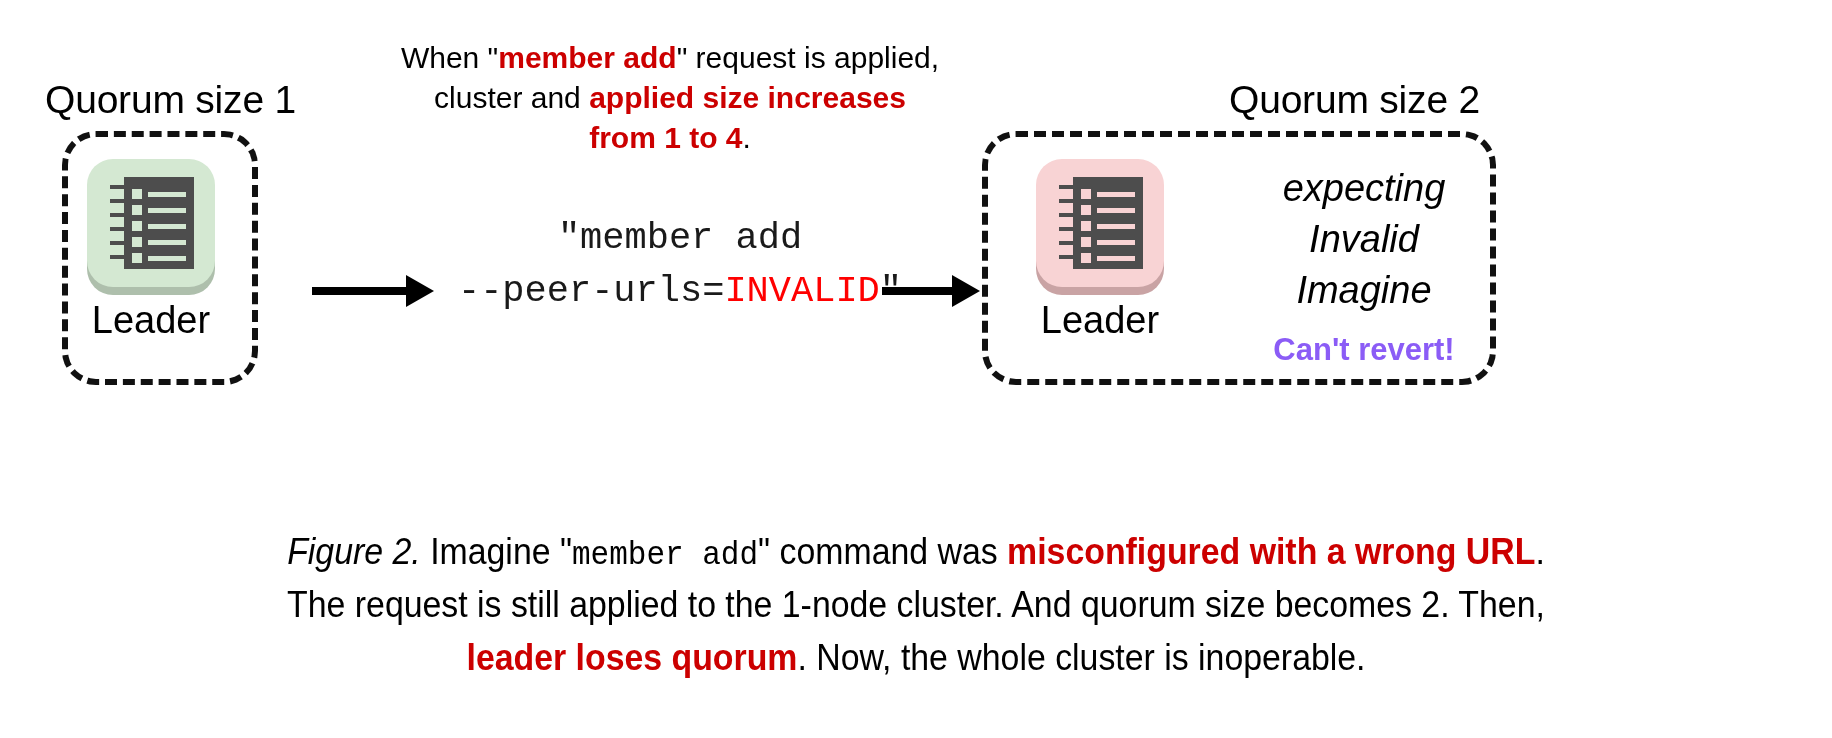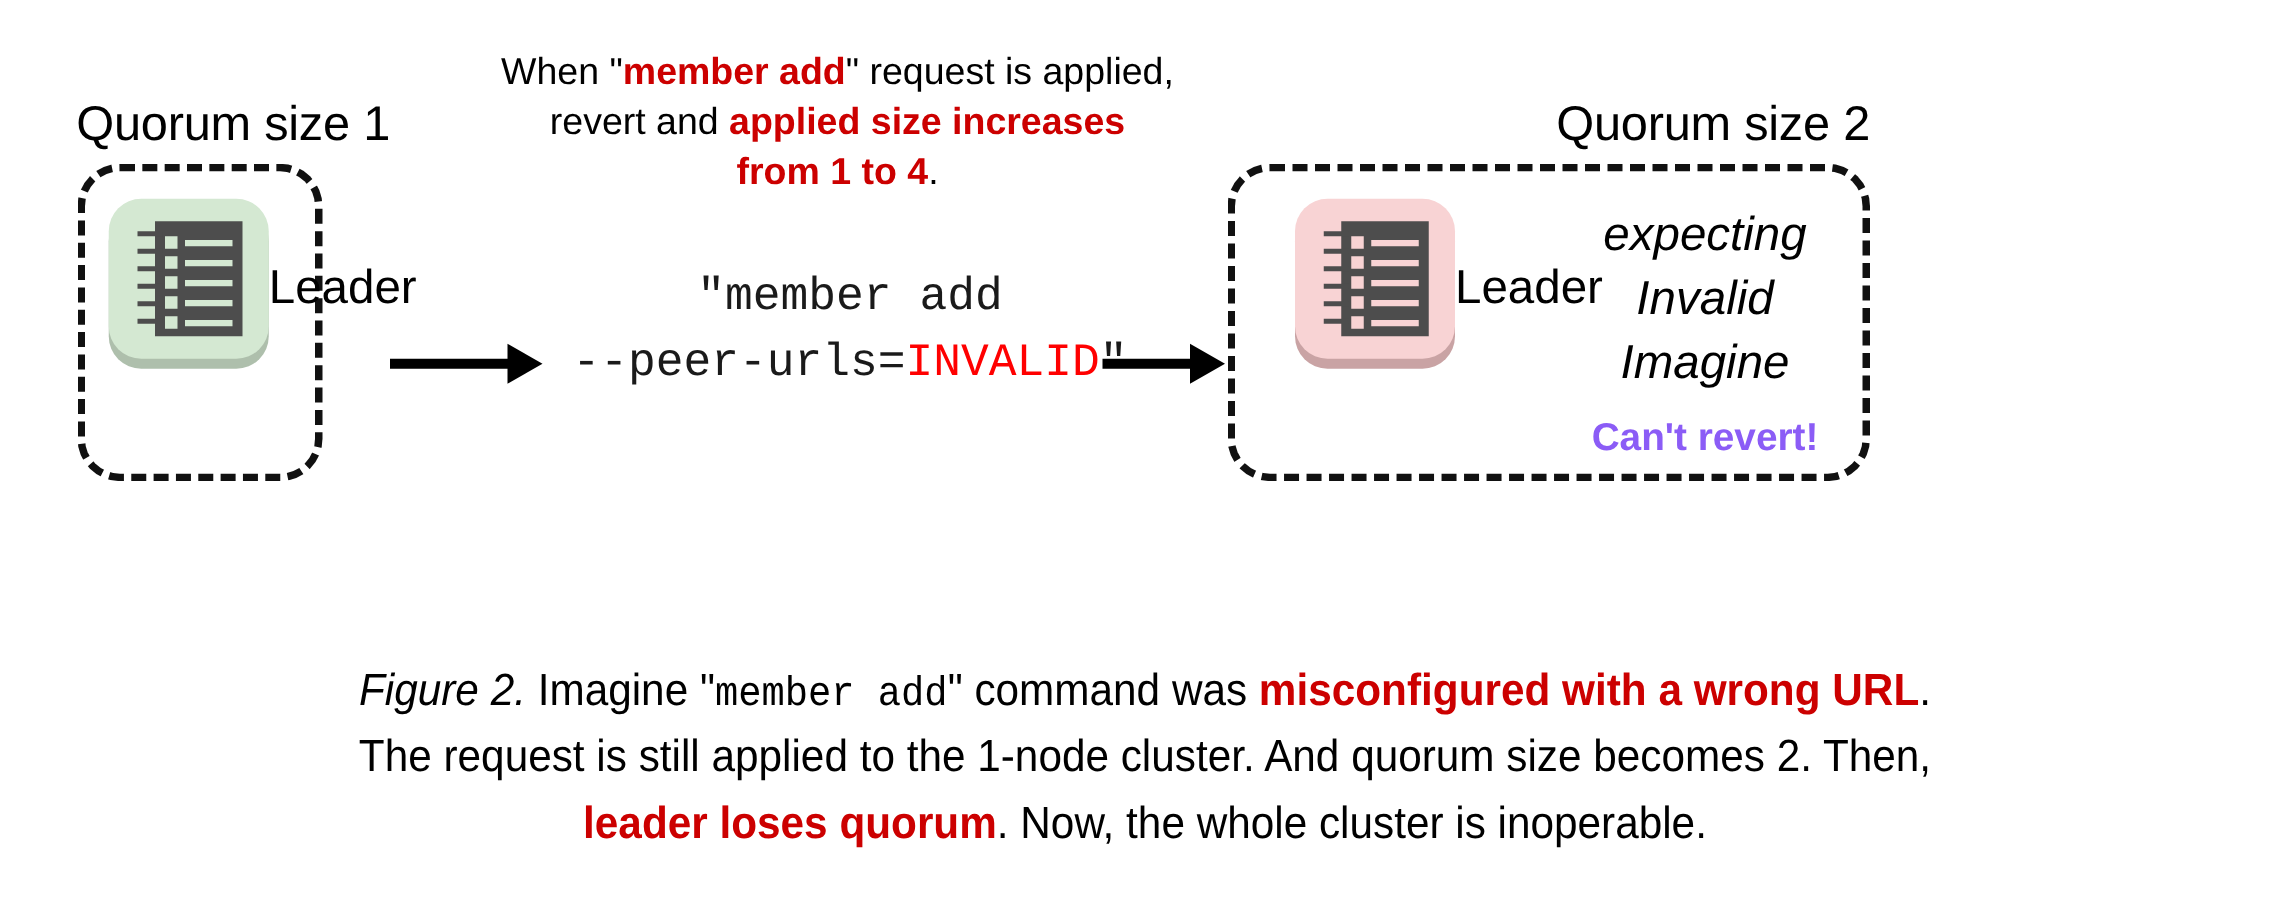--- a/index.html
+++ b/index.html
@@ -25,36 +25,35 @@
   
   .abs { position: absolute; }
 
   
   .cluster-title {
     font-size: 39px;
     font-family: "Liberation Sans", sans-serif;
     color: #000;
     white-space: nowrap;
     letter-spacing: -0.2px;
-    margin-left: 16px;
   }
 
   
   .cluster-box {
     border: 6px dashed #111111;
     border-radius: 34px;
     box-sizing: border-box;
     background: transparent;
   }
 
   
   .node {
     position: absolute;
     display: flex;
-    flex-direction: row;
+    flex-direction: column;
     align-items: center;
   }
   .node-tile {
     width: 128px;
     height: 128px;
     border-radius: 26px;
     position: relative;
     display: flex;
     align-items: center;
     justify-content: center;
@@ -214,21 +213,21 @@
         </div>
       </div>
       <div class="node-label">Leader</div>
     </div>
   </div>
 
   <div class="arrow" style="left:312px; top:287px; width:96px;"></div>
 
   <div class="note" style="left:360px; top:38px; width:620px;">
     <span>When "</span><b>member add</b><span>" request is applied,</span><br>
-    <span>revert and </span><b>applied size increases</b><br>
+    <span>cluster and </span><b>applied size increases</b><br>
     <b>from 1 to 4</b><span>.</span>
   </div>
 
   <div class="command" style="left:430px; top:212px; width:500px;">
     <div>"member add</div>
     <div><span>--peer-urls=</span><span class="invalid">INVALID</span><span>"</span></div>
   </div>
 
   <div class="arrow" style="left:882px; top:287px; width:72px;"></div>
 

